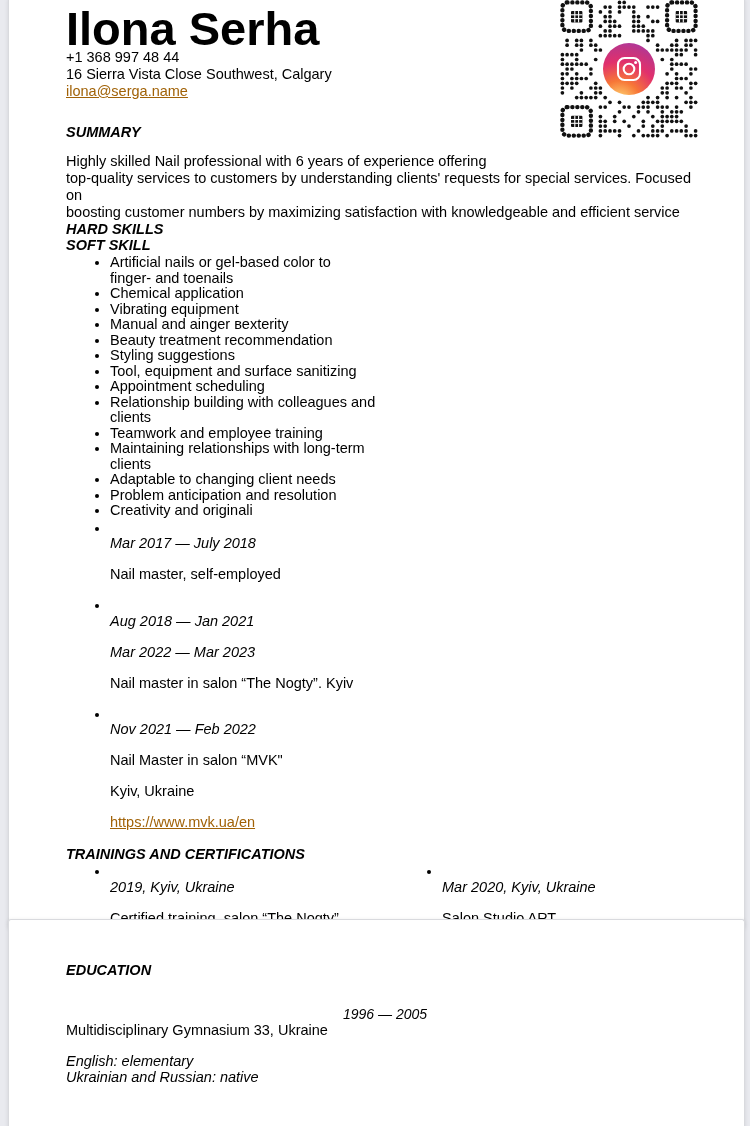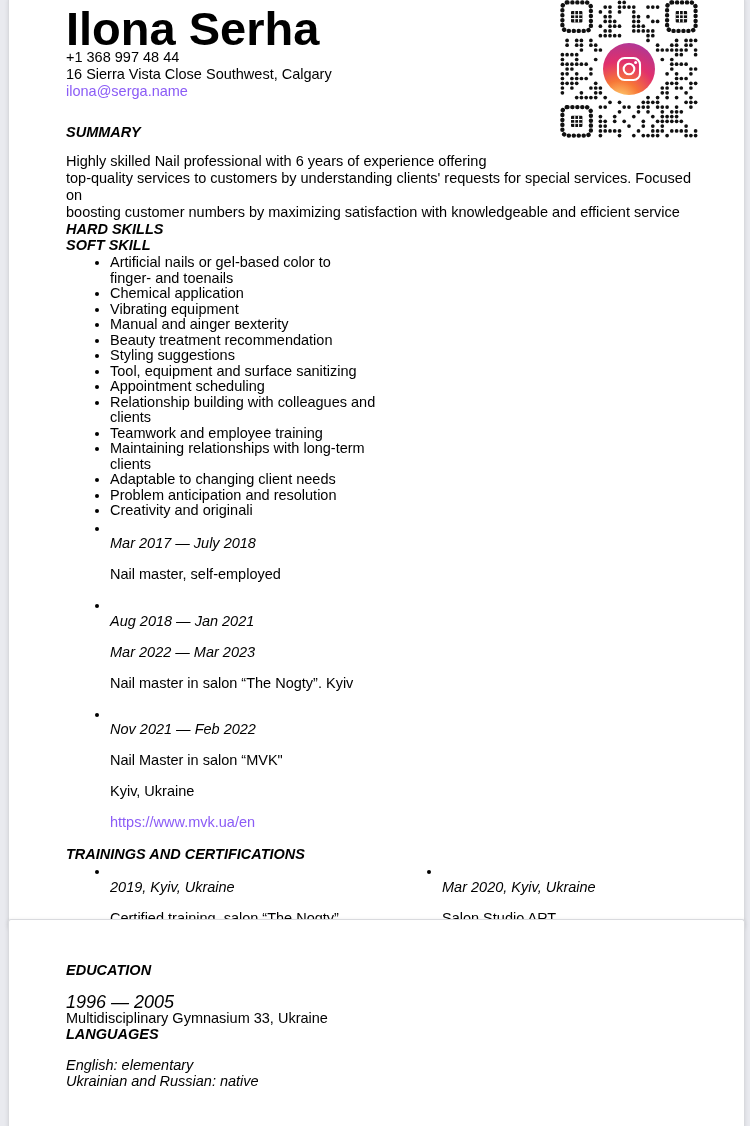--- a/index.html
+++ b/index.html
@@ -18,21 +18,21 @@
     background: #fff;
     border: 1px solid #d9dade;
     box-shadow: 0 1px 4px rgba(0,0,0,.10);
   }
   .page1 { top: -2px; height: 930px; border-top: none; border-radius: 0 0 3px 3px; padding: 12px 40px 0 57px; }
   .page2 { top: 919px; height: 220px; border-radius: 3px 3px 0 0; border-bottom: none; padding: 42px 40px 0 57px; }
 
   .name { font-size: 47px; font-weight: bold; line-height: 38px; margin: 0; }
   .contact { font-size: 14.5px; line-height: 17px; margin-top: 1px; }
   .contact div { white-space: pre-line; }
-  a.link { color: #8b5cf6; cursor: pointer; }
+  a.link { color: #a16207; text-decoration: underline; cursor: pointer; }
 
   h2.heading { font-size: 14.5px; font-weight: bold; line-height: 16px; margin: 0; font-style: italic; }
   .sec-summary h2 { margin-top: 24px; }
   .summary-text { font-size: 14.5px; line-height: 17px; margin-top: 13px; white-space: pre-line; }
   .hard-heading { margin-top: 13px; }
 
   ul.dotlist { margin: 2px 0 0 0; padding-left: 44px; list-style: disc; }
   ul.dotlist li { font-size: 14.5px; line-height: 15.5px; white-space: pre-line; }
   .exp-heading { margin-top: 26px; }
   .train-heading { margin-top: 30px; }
@@ -46,21 +46,21 @@
   .qr-wrap { position: absolute; top: 2px; left: 551px; width: 138px; height: 138px; }
   .qr-wrap svg { display: block; }
   .ig-logo {
     position: absolute; left: 43px; top: 43px; width: 52px; height: 52px;
     border-radius: 50%;
     background: radial-gradient(circle at 32% 112%, #fdc468 8%, #f77737 30%, #e1306c 58%, #c13584 78%, #9b39b5 100%);
     display: flex; align-items: center; justify-content: center;
   }
 
   
-  .edu-dates { font-size: 18px; line-height: 16px; font-style: italic; margin-top: 16px; }
+  .edu-dates { font-size: 14px; line-height: 16px; font-style: italic; margin-top: 28px; text-align: center; }
   .edu-school { font-size: 14.5px; line-height: 16px; }
   .lang-heading { margin-top: 14px; }
   .lang-lines { margin-top: 15px; font-size: 14.5px; line-height: 16px; font-style: italic; }
 </style>
 </head>
 <body>
 
 <div class="canvas">
 
   <div class="page page1">
@@ -425,21 +425,20 @@
 
   </div>
 
   <div class="page page2">
     <div>
       <h2 class="heading">EDUCATION</h2>
       <div class="edu-dates">1996 — 2005</div>
       <div class="edu-school">Multidisciplinary Gymnasium 33, Ukraine</div>
     </div>
     <div>
-      <h2 class="heading lang-heading">LANGUAGES</h2>
       <div class="lang-lines">
         <div>English: elementary</div>
         <div>Ukrainian and Russian: native</div>
       </div>
     </div>
   </div>
 
 </div>
 
 </body></html>

